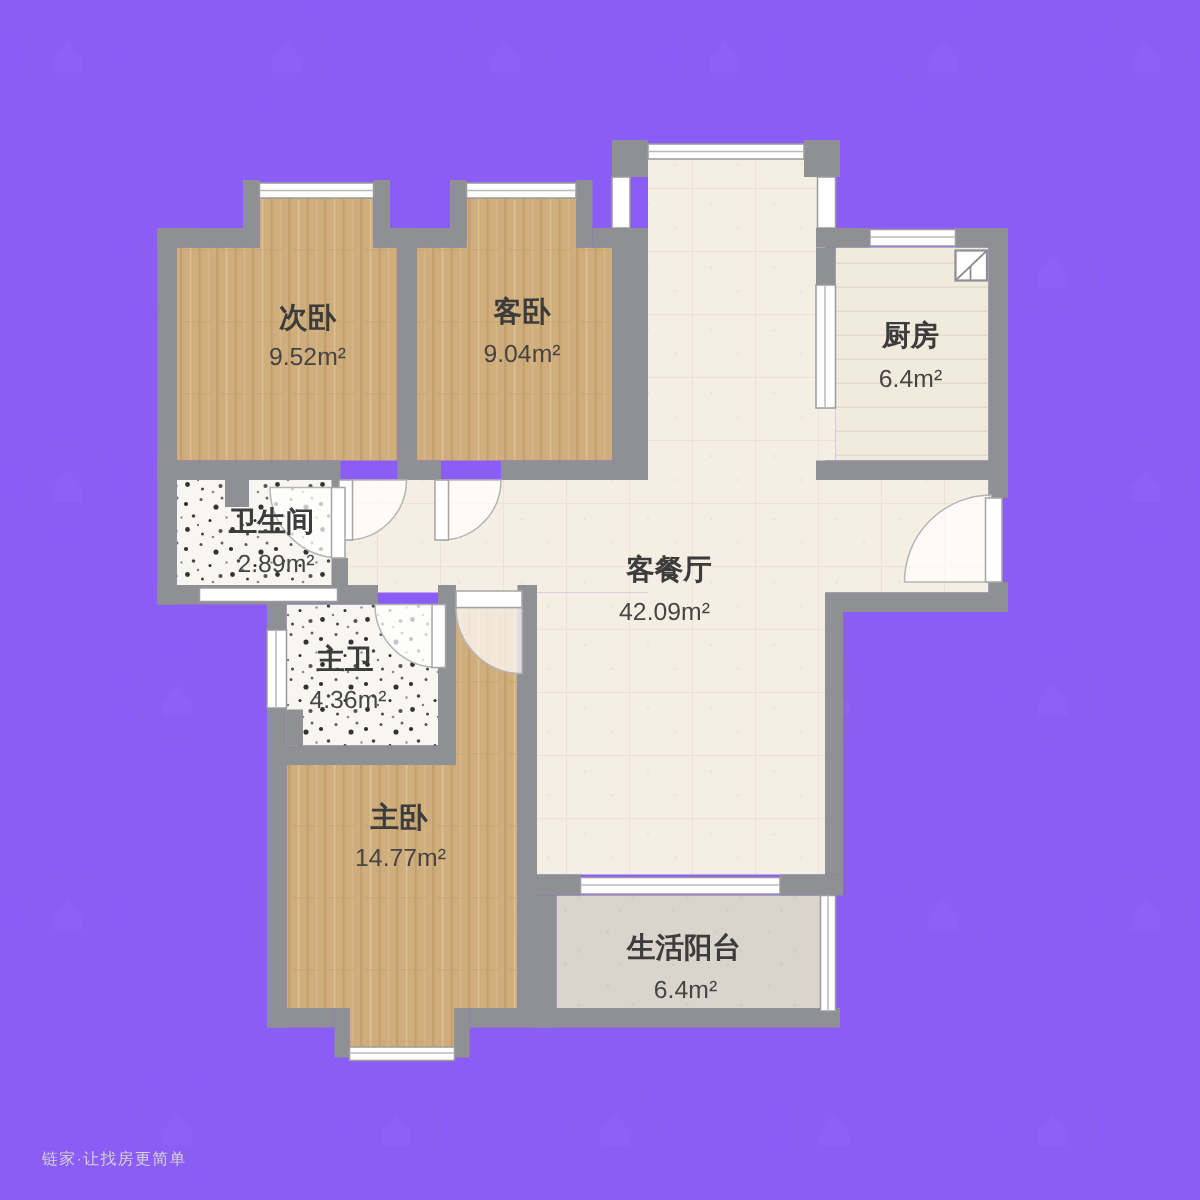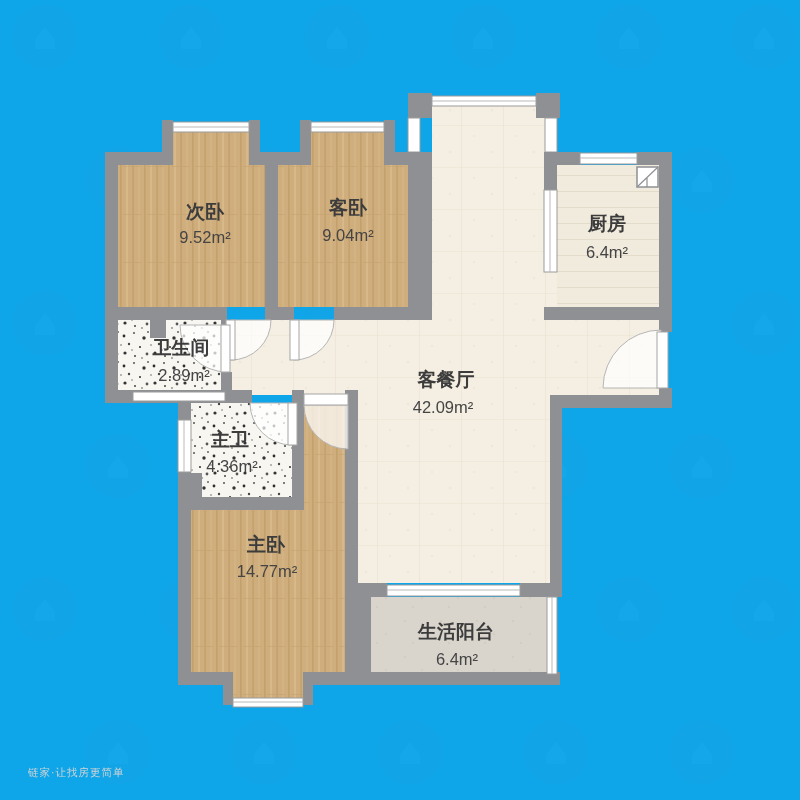--- a/index.html
+++ b/index.html
@@ -1,16 +1,16 @@
 <!DOCTYPE html>
 <html lang="zh" style="--wall: #8f9094; --wood: #cfad7c; --cream: #f4efe2; --kitchen_floor: #f1ebde; --speckle_base: #f8f6f1; --balcony_floor: #d9d5cc; --label: #3c3c3c; --window: #ffffff;"><head>
 <meta charset="utf-8">
 <style>
   html,body{margin:0;padding:0;background:#ffffff;}
-  .canvas{position:relative;width:800px;height:800px;background:#0ea5e9;overflow:hidden;
+  .canvas{position:relative;width:800px;height:800px;background:#8b5cf6;overflow:hidden;
           font-family:"Liberation Sans","DejaVu Sans",sans-serif;}
   svg{display:block}
   .wall{fill:var(--wall,#8f9094);}
   .win{fill:#ffffff;stroke:#9b9b9b;stroke-width:1;}
   .winline{stroke:#b9b9b9;stroke-width:1;}
   .leaf{fill:#ffffff;stroke:#a5a5a5;stroke-width:1;}
   .swing{fill:rgba(255,255,255,0.72);stroke:#b5b5b5;stroke-width:1;}
   .room-name{font-size:19px;font-weight:bold;fill:var(--label,#3c3c3c);text-anchor:middle;}
   .room-area{font-size:16.5px;fill:#454545;text-anchor:middle;}
   .wm-text{font-size:10.5px;fill:#d4d4d4;letter-spacing:1px;filter:blur(0.4px);}

